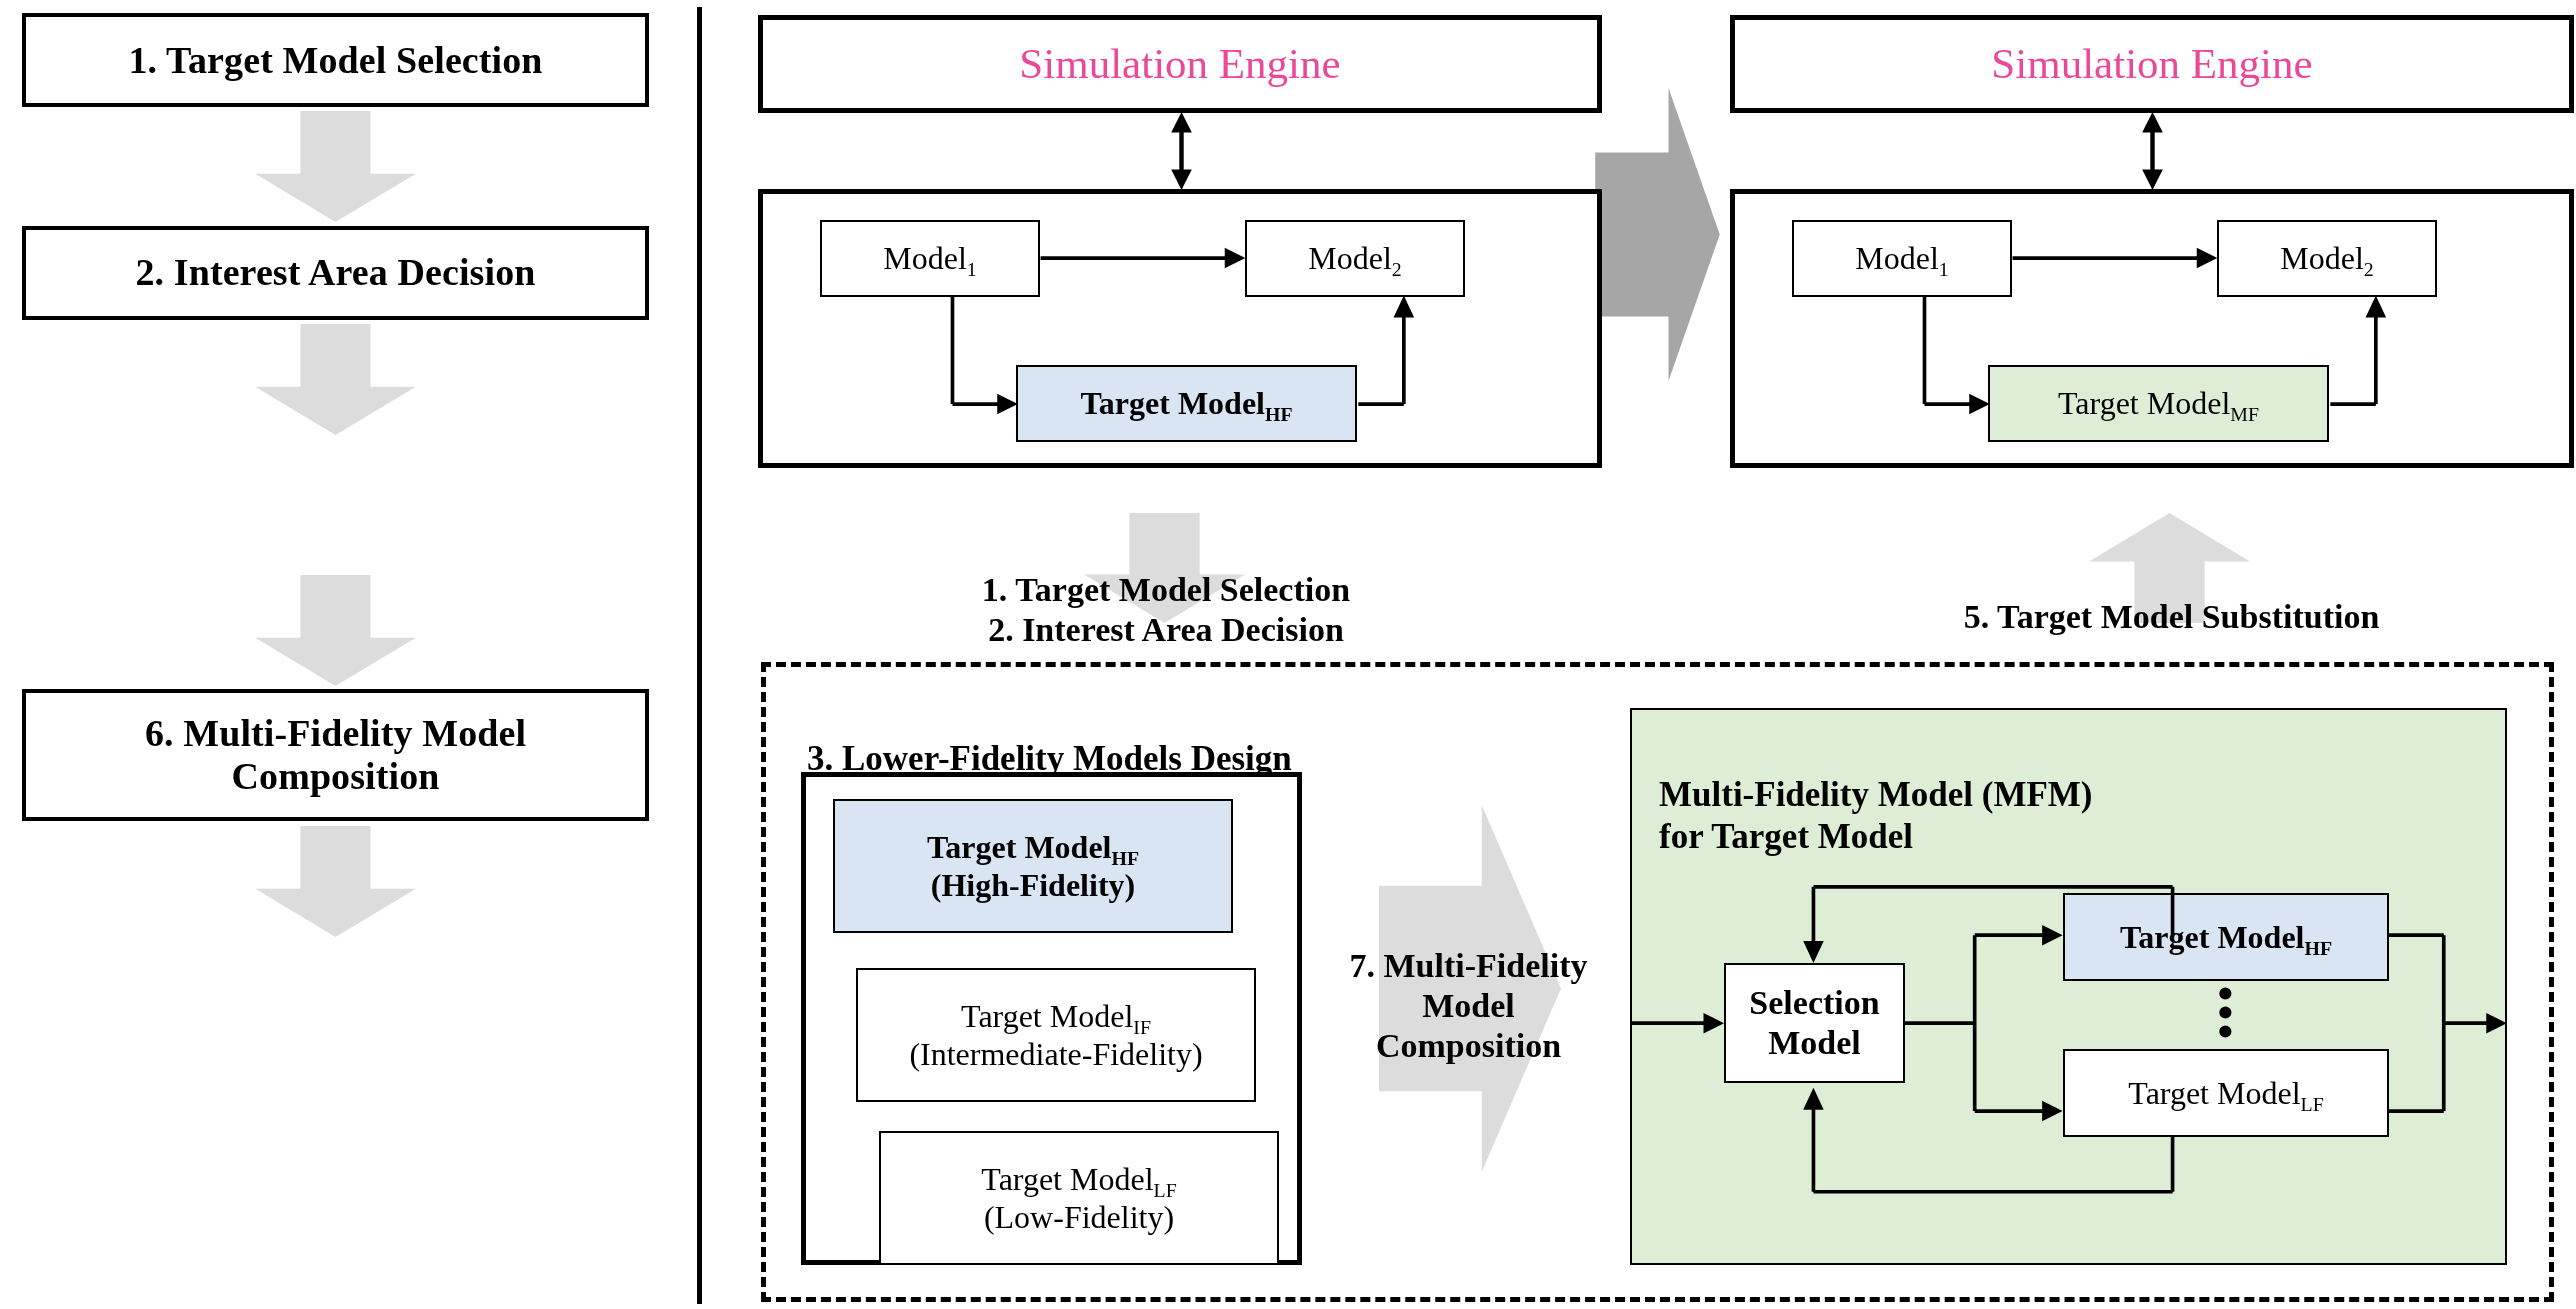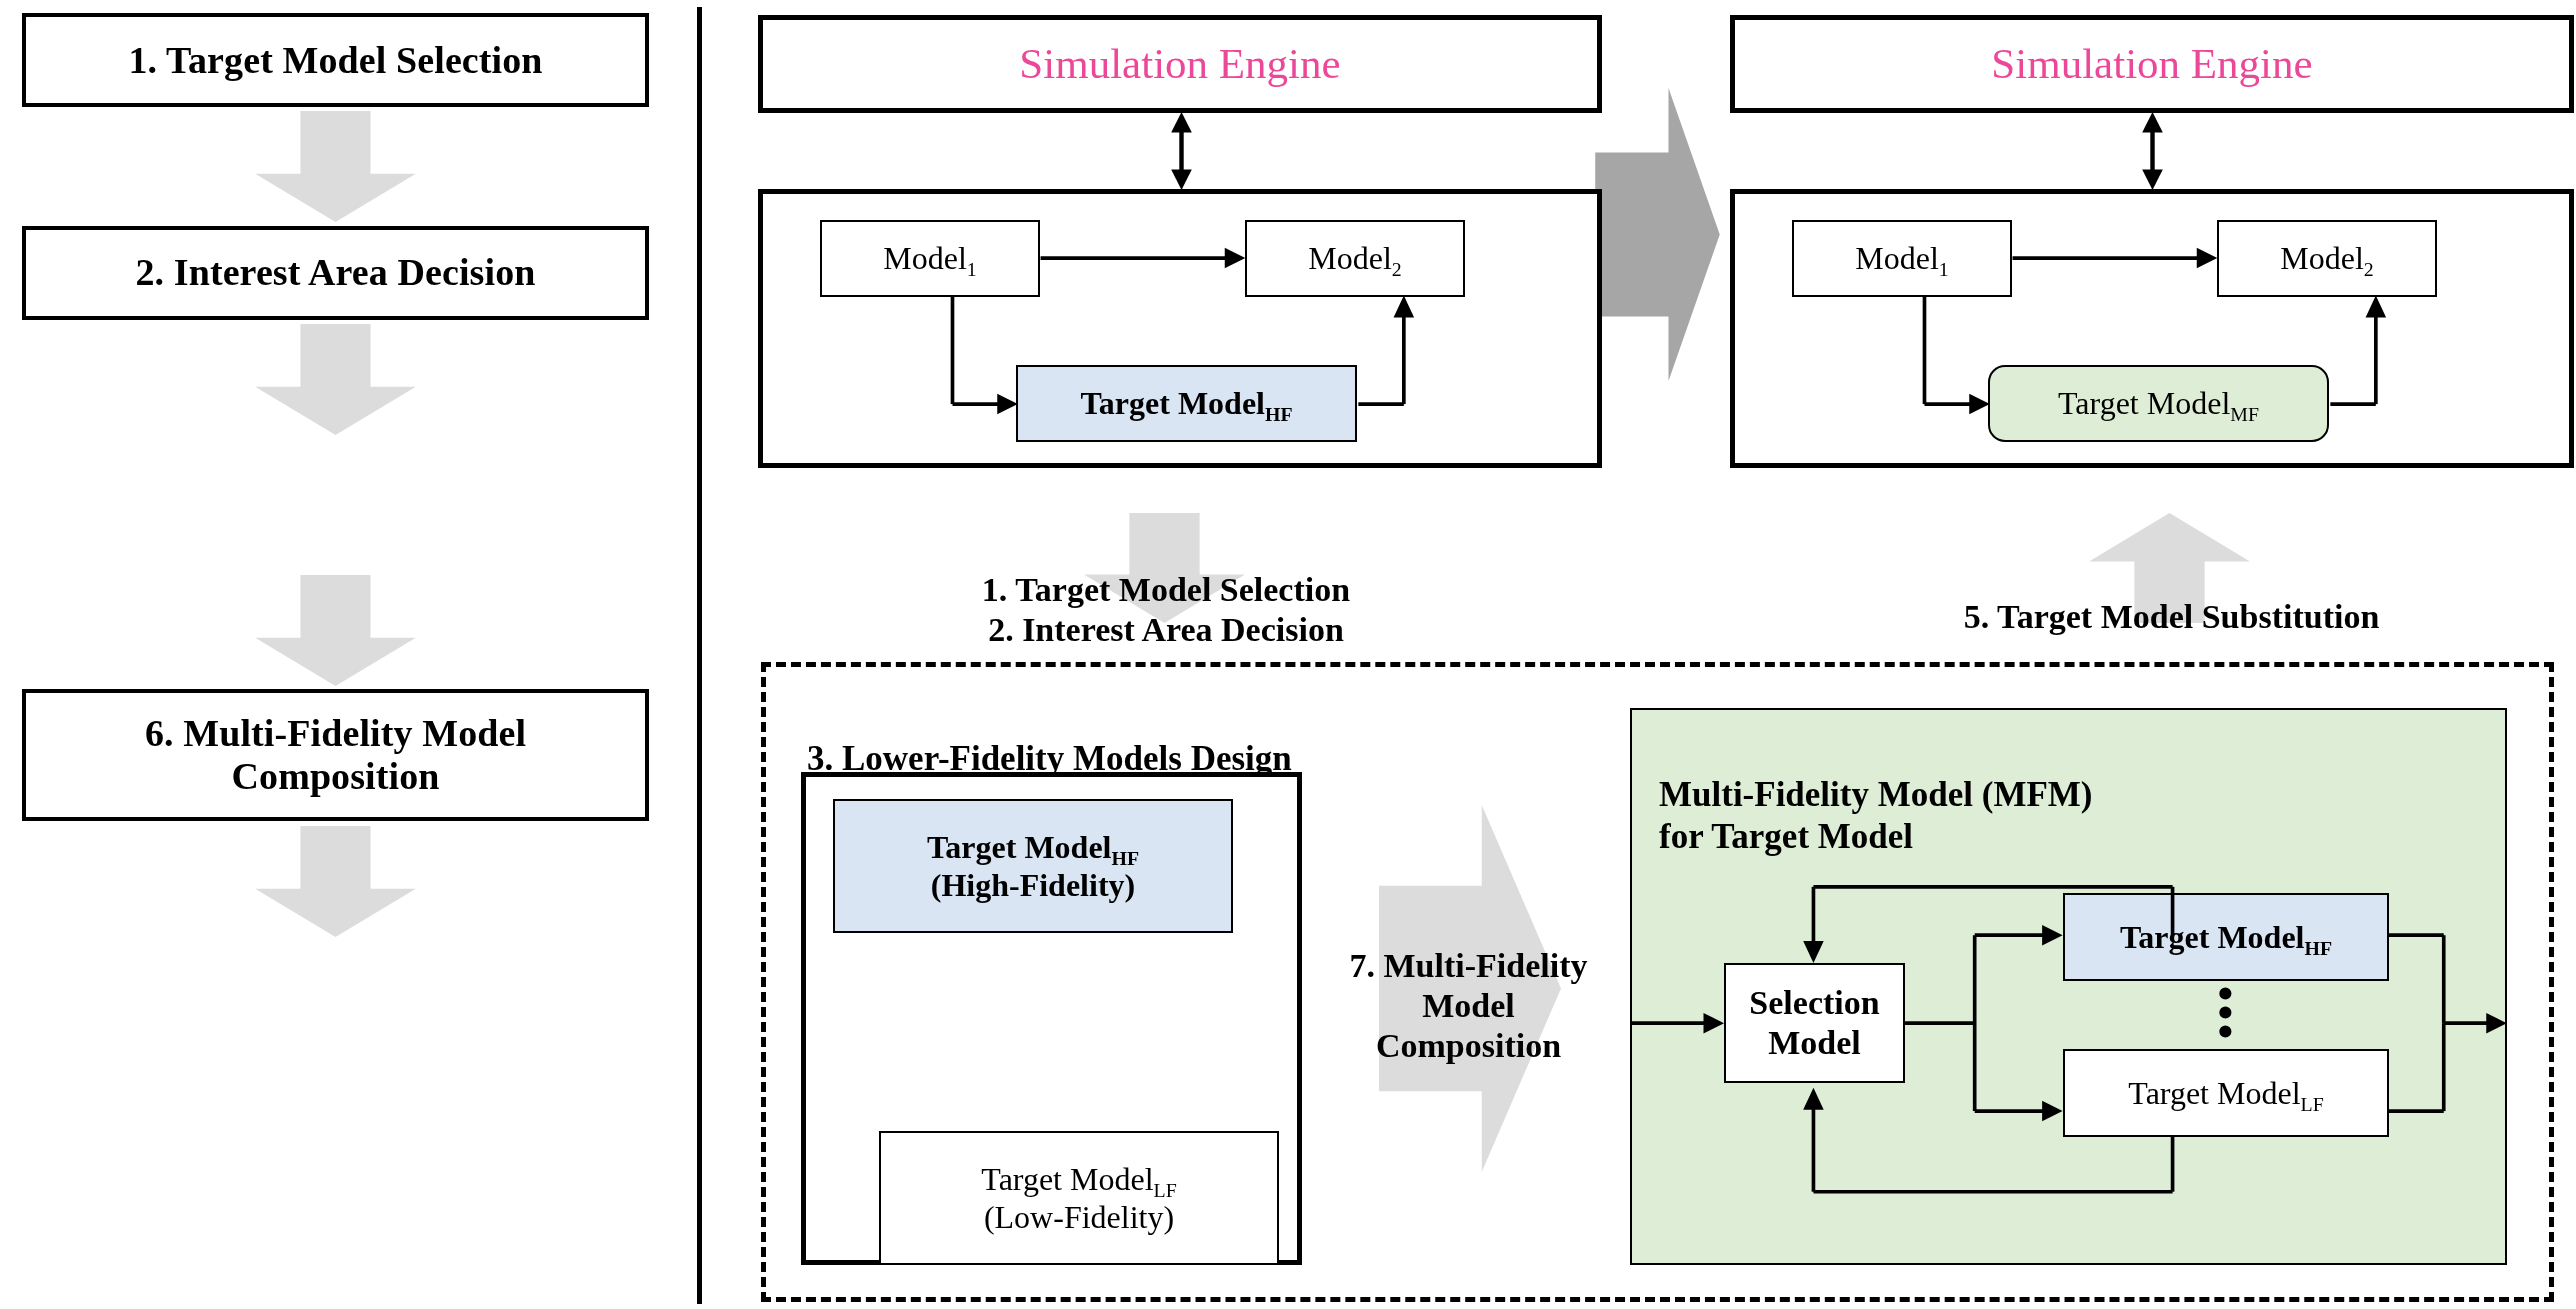--- a/index.html
+++ b/index.html
@@ -194,21 +194,21 @@
   <div class="abs heavybox" style="left:1730px;top:189px;width:844px;height:279px;background:#fff;"></div>
 
   <div class="abs modelbox" style="left:1792px;top:220px;width:220px;height:77px;">
     <span><span>Model</span><span class="sub">1</span></span>
   </div>
 
   <div class="abs modelbox" style="left:2217px;top:220px;width:220px;height:77px;">
     <span><span>Model</span><span class="sub">2</span></span>
   </div>
 
-  <div class="abs tmbox green" style="left:1988px;top:365px;width:341px;height:77px;border-radius:17px;">
+  <div class="abs tmbox green" style="left:1988px;top:365px;width:341px;height:77px;">
     <span><span>Target Model</span><span class="sub">MF</span></span>
   </div>
 
   <svg class="abs" style="left:1730px;top:189px;width:844px;height:279px;" viewBox="0 0 1150 380">
     <line x1="385" y1="94" x2="648" y2="94" stroke="#000" stroke-width="5"></line>
     <polygon points="664,94 636,80 636,108" fill="#000"></polygon>
     <line x1="265" y1="147" x2="265" y2="293" stroke="#000" stroke-width="5"></line>
     <line x1="265" y1="293" x2="337" y2="293" stroke="#000" stroke-width="5"></line>
     <polygon points="354,293 326,279 326,307" fill="#000"></polygon>
     <line x1="818" y1="293" x2="880" y2="293" stroke="#000" stroke-width="5"></line>
@@ -237,20 +237,24 @@
     <span>3. Lower-Fidelity Models Design</span>
   </div>
 
   <div class="abs innerframe" style="left:801px;top:772px;width:501px;height:493px;"></div>
 
   <div class="abs listbox blue" style="left:833px;top:799px;width:400px;height:134px;">
     <div><span>Target Model</span><span class="sub">HF</span></div>
     <div>(High-Fidelity)</div>
   </div>
 
+  <div class="abs listbox" style="left:856px;top:968px;width:400px;height:134px;background:#fff;">
+    <div><span>Target Model</span><span class="sub">IF</span></div>
+    <div>(Intermediate-Fidelity)</div>
+  </div>
 
   <div class="abs listbox" style="left:879px;top:1131px;width:400px;height:134px;background:#fff;">
     <div><span>Target Model</span><span class="sub">LF</span></div>
     <div>(Low-Fidelity)</div>
   </div>
 
   <svg class="abs" style="left:1379px;top:805px;width:182px;height:367px;" viewBox="0 0 248 500">
     <polygon points="0,110 140,110 140,0 248,250 140,500 140,390 0,390" fill="#dcdcdc"></polygon>
   </svg>
   <div class="abs stepcap" style="left:1307px;top:906px;width:323px;">

